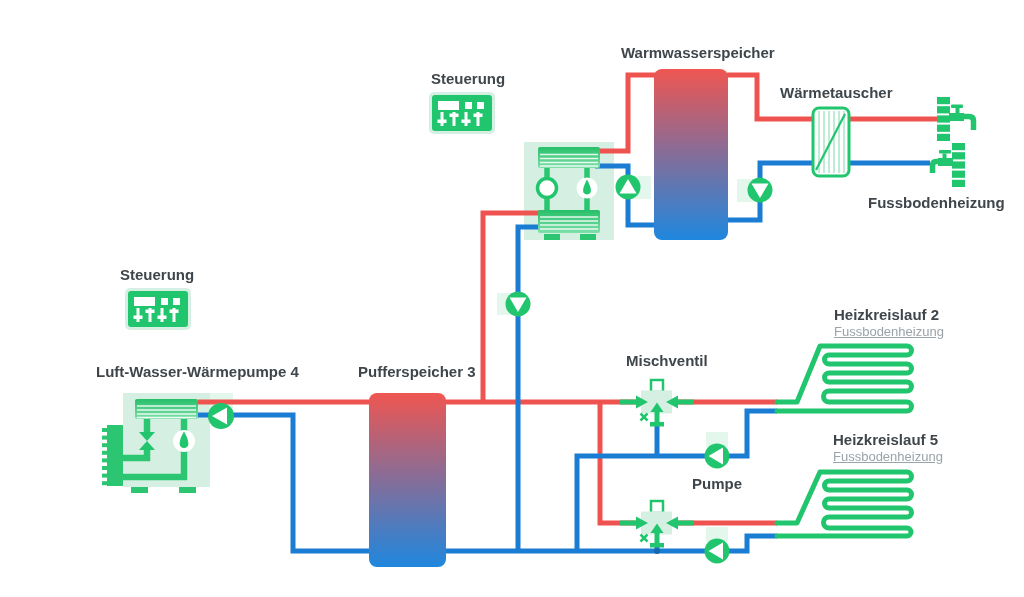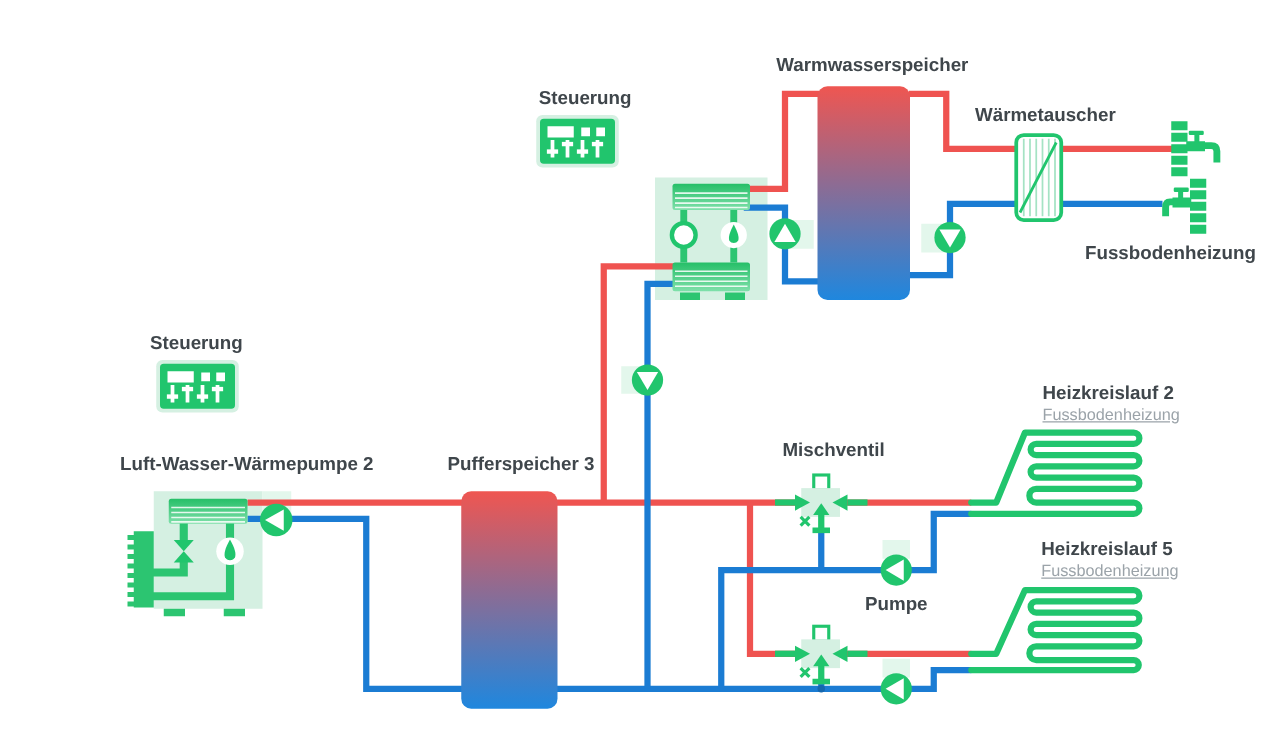--- a/index.html
+++ b/index.html
@@ -281,21 +281,21 @@
         <polygon points="708.5,551 723,542.5 723,559.5" fill="#fff"></polygon>
       </g>
     </g>
   </svg>
 
   <div class="lbl" style="left:431px;top:70px">Steuerung</div>
   <div class="lbl" style="left:120px;top:266px">Steuerung</div>
   <div class="lbl" style="left:621px;top:44px">Warmwasserspeicher</div>
   <div class="lbl" style="left:780px;top:84px">Wärmetauscher</div>
   <div class="lbl" style="left:868px;top:194px">Fussbodenheizung</div>
-  <div class="lbl" style="left:96px;top:363px">Luft-Wasser-Wärmepumpe 2</div>
+  <div class="lbl" style="left:96px;top:363px">Luft-Wasser-Wärmepumpe 4</div>
   <div class="lbl" style="left:358px;top:363px">Pufferspeicher 3</div>
   <div class="lbl" style="left:626px;top:352px">Mischventil</div>
   <div class="lbl" style="left:692px;top:475px">Pumpe</div>
   <div class="lbl" style="left:834px;top:306px">Heizkreislauf 2</div>
   <div class="sub" style="left:834px;top:324px">Fussbodenheizung</div>
   <div class="lbl" style="left:833px;top:431px">Heizkreislauf 5</div>
   <div class="sub" style="left:833px;top:449px">Fussbodenheizung</div>
 </div>
 
 </body></html>

